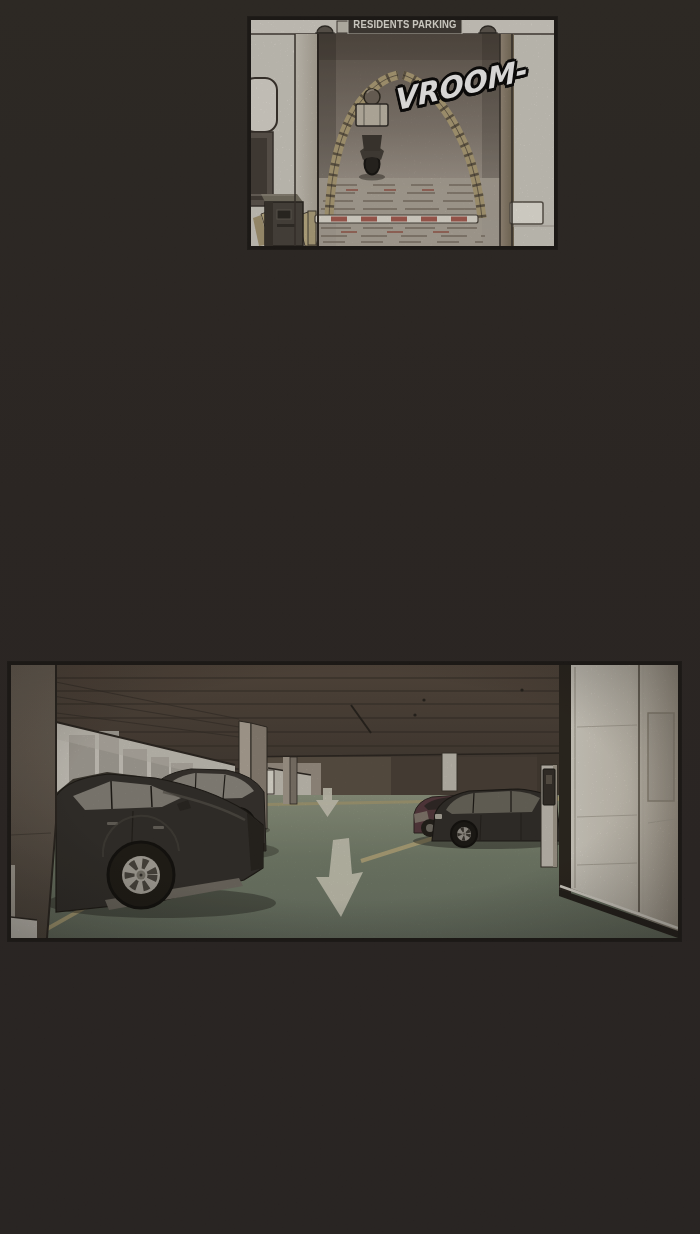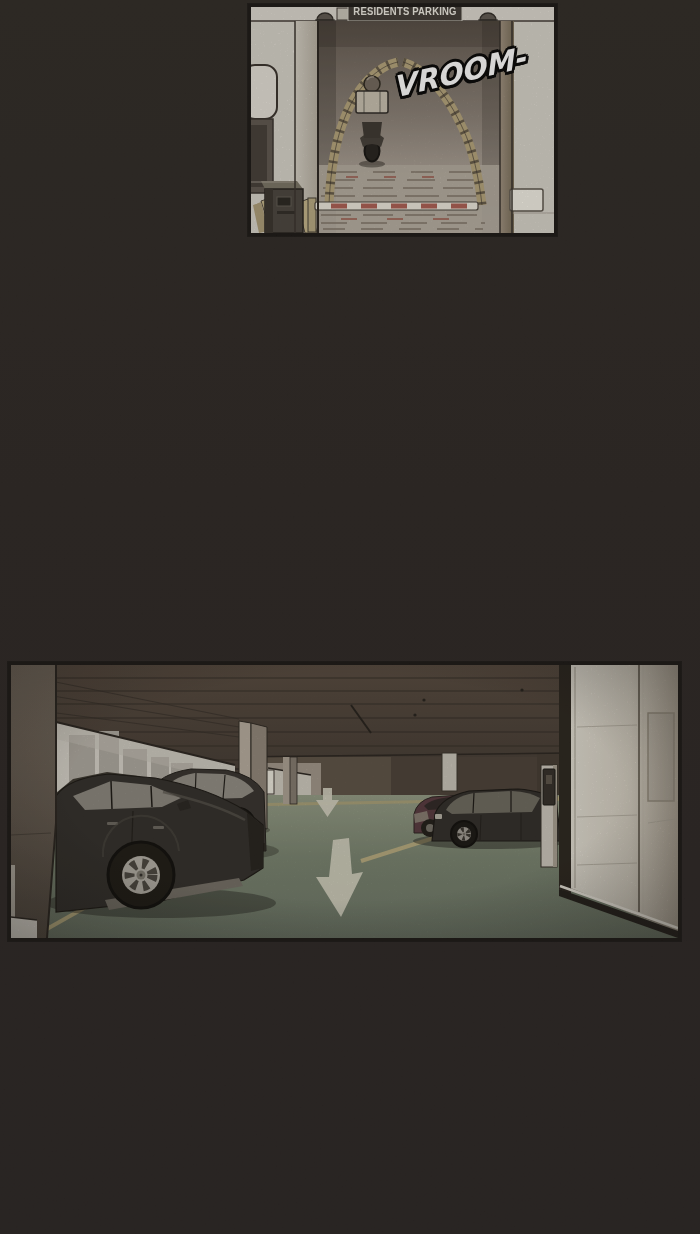--- a/index.html
+++ b/index.html
@@ -1,21 +1,21 @@
 <!DOCTYPE html>
 <html><head>
 <meta charset="utf-8">
 <style>
   html,body{margin:0;padding:0;}
   body{background:#2a2521;font-family:"Liberation Sans",sans-serif;}
   .page{position:relative;width:700px;height:1234px;margin:0;overflow:hidden;
         background:linear-gradient(180deg,#2b2622 0%,#282320 40%,#262120 100%);}
   .panel{position:absolute;overflow:hidden;border:3px solid #161210;box-shadow:0 0 0 1px rgba(0,0,0,.4);}
   .panel svg{display:block;}
-  .panel-top{left:248px;top:4px;width:303px;height:226px;background:#d6d2c9;}
+  .panel-top{left:248px;top:17px;width:303px;height:226px;background:#d6d2c9;}
   .panel-bottom{left:8px;top:662px;width:667px;height:273px;background:#4e4238;}
   .sign-label{position:absolute;left:97px;top:-5px;width:114px;height:18px;overflow:hidden;
       font:700 10px/20px "Liberation Sans",sans-serif;color:#edeae2;text-align:center;
       letter-spacing:.2px;transform:scaleX(.95);}
   .vroom{position:absolute;left:143px;top:48px;width:160px;white-space:nowrap;
       transform:rotate(-13deg) skewX(-10deg);
       font:italic 900 29px/1 "DejaVu Sans",sans-serif;color:#ffffff;
       text-shadow:-2px -2px 0 #000,2px -2px 0 #000,-2px 2px 0 #000,2px 2px 0 #000,
                   -3px 0 0 #000,3px 0 0 #000,0 -3px 0 #000,0 3px 0 #000,
                   -2px 3px 0 #000,2px 3px 0 #000;}

